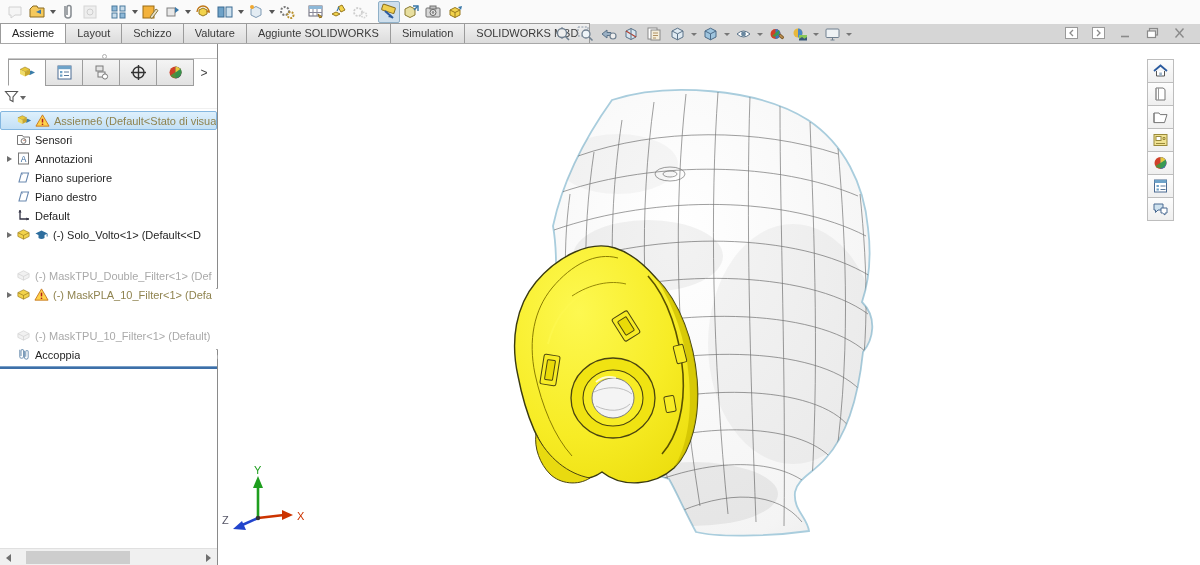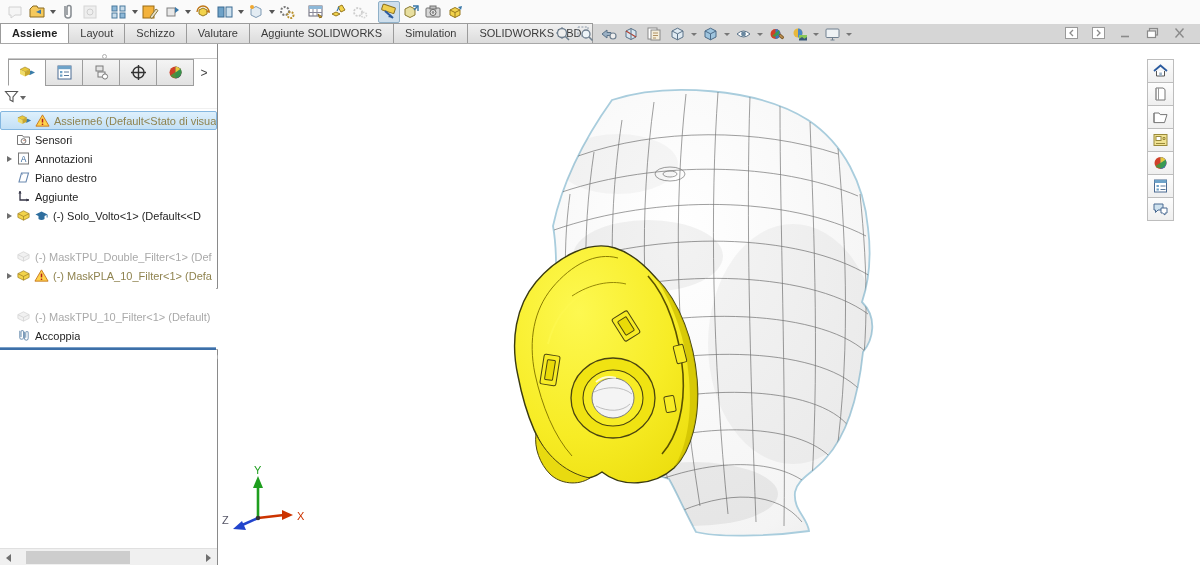--- a/index.html
+++ b/index.html
@@ -12,21 +12,21 @@
   .tbi svg { width:18px; height:18px; }
   .tbi.grayed { opacity:.38; }
   .tbi.pressed { background:#cfdfec; border-color:#8fb0c8; }
   .caret { width:9px; height:22px; display:flex; align-items:center; justify-content:center; flex:none; }
   .caret::after { content:""; border-left:3.5px solid transparent; border-right:3.5px solid transparent; border-top:4px solid #555; }
   .tsep { width:7px; height:22px; flex:none; }
 
   
   .tabbar { position:relative; height:20px; background:#d6d6d6; border-bottom:1px solid #a8a8a8; display:flex; align-items:flex-end; }
   .ctab { height:20px; line-height:19px; padding:0 11px; font-size:11px; color:#3a3a3a; background:linear-gradient(#f1f1f1,#dcdcdc); border:1px solid #9b9b9b; border-bottom:none; margin-right:-1px; cursor:default; white-space:nowrap; }
-  .ctab.active { background:#fff; color:#222;font-weight:bold; }
+  .ctab.active { background:#fff; color:#222; }
 
   
   .headsup { position:absolute; left:552px; top:1px; display:flex; align-items:center; gap:2px; }
   .hui { width:21px; height:18px; display:flex; align-items:center; justify-content:center; flex:none; }
   .hui svg { width:17px; height:16px; }
   .hcaret { width:8px; height:18px; display:flex; align-items:center; justify-content:center; }
   .hcaret::after { content:""; border-left:3px solid transparent; border-right:3px solid transparent; border-top:3.5px solid #777; }
 
   
   .winctl { position:absolute; right:14px; top:2px; display:flex; align-items:center; gap:13px; }
@@ -429,20 +429,30 @@
           <span class="ticon">
             <svg viewBox="0 0 15 15">
                 <rect x="2.5" y="2" width="10" height="11" fill="#fff" stroke="#777"></rect>
                 <text x="7.5" y="11" font-size="8.5" text-anchor="middle" fill="#3a6a9e" font-family="Liberation Sans, sans-serif">A</text>
               </svg>
             </span>
           <span class="tlabel">Annotazioni</span>
         </div>
 
 
+        <div class="trow">
+          <span class="exp"></span>
+          <span class="ticon">
+            <svg viewBox="0 0 15 15">
+                <path d="M3 12L5.5 3h7L10 12z" fill="none" stroke="#6a89b0" stroke-width="1.1"></path>
+                <path d="M5.5 3l1 1.5" stroke="#6a89b0"></path>
+              </svg>
+            </span>
+          <span class="tlabel">Piano superiore</span>
+        </div>
 
         <div class="trow">
           <span class="exp"></span>
           <span class="ticon">
             <svg viewBox="0 0 15 15">
                 <path d="M3 12L5.5 3h7L10 12z" fill="none" stroke="#6a89b0" stroke-width="1.1"></path>
                 <path d="M5.5 3l1 1.5" stroke="#6a89b0"></path>
               </svg>
             </span>
           <span class="tlabel">Piano destro</span>
@@ -450,21 +460,21 @@
 
         <div class="trow">
           <span class="exp"></span>
           <span class="ticon">
             <svg viewBox="0 0 15 15">
                 <path d="M4 2v9h9" fill="none" stroke="#334" stroke-width="1.3"></path>
                 <path d="M4 2l-1.6 2.6h3.2z" fill="#334"></path>
                 <path d="M13 11l-2.6-1.6v3.2z" fill="#334"></path>
               </svg>
             </span>
-          <span class="tlabel">Aggiunte</span>
+          <span class="tlabel">Default</span>
         </div>
 
         <div class="trow">
           <span class="exp on"></span>
           <span class="ticon">
             <svg viewBox="0 0 16 16">
                 <path d="M2 6l6-3 6 3v4l-6 3-6-3z" fill="#f2d34c" stroke="#97781f" stroke-width=".7"></path>
                 <path d="M2 6l6 3 6-3M8 9v4" stroke="#97781f" stroke-width=".7" fill="none"></path>
               </svg>
             </span>

